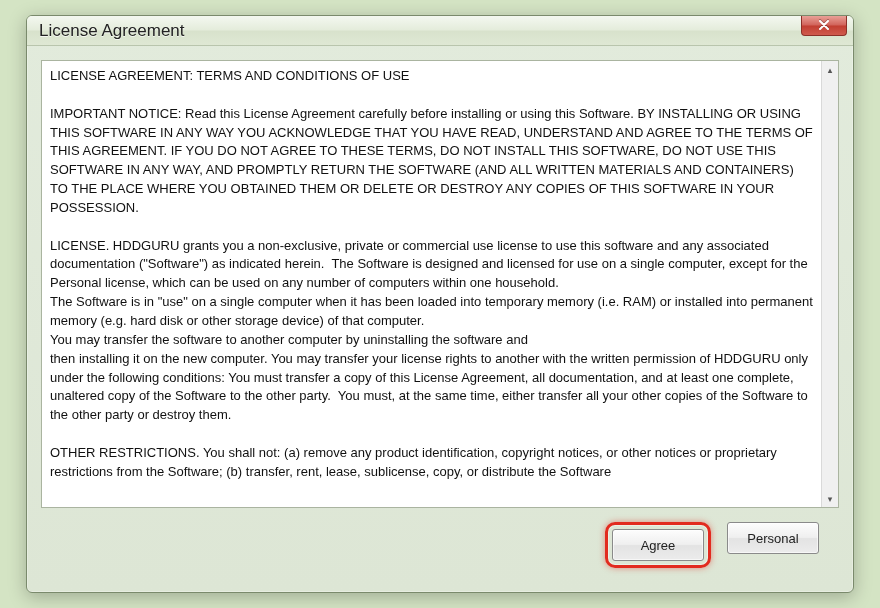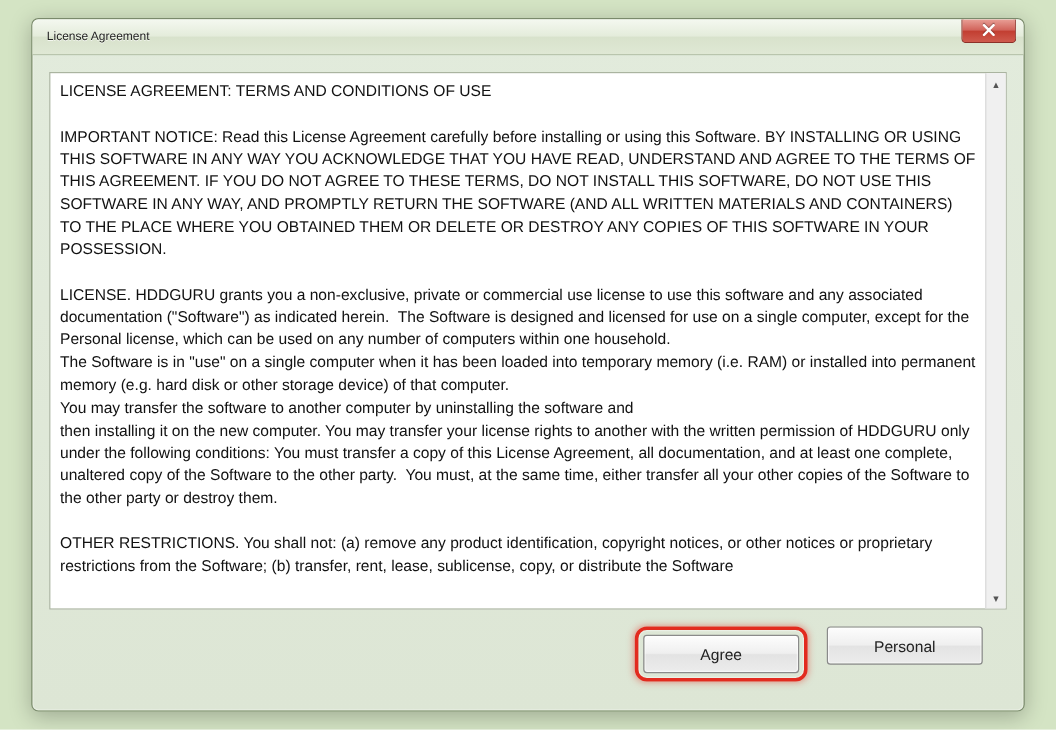--- a/index.html
+++ b/index.html
@@ -27,21 +27,21 @@
     .titlebar {
       height: 30px;
       background: linear-gradient(to bottom, #f4f8f0 0%, #e4ecdb 48%, #d8e2cc 52%, #dfe8d4 100%);
       border-bottom: 1px solid #b9c5ad;
       display: flex;
       align-items: center;
       padding-left: 12px;
       position: relative;
     }
     .title-text {
-      font-size: 10px;
+      font-size: 17px;
       color: #222;
       text-shadow: 0 1px 0 rgba(255,255,255,0.7);
     }
     .close-btn {
       position: absolute;
       right: 6px;
       top: 0;
       width: 46px;
       height: 20px;
       background: linear-gradient(to bottom, #e9a097 0%, #d1635a 48%, #c23e31 52%, #cf5a4d 100%);
@@ -97,21 +97,21 @@
     }
     .scroll-arrow.up { top: 0; }
     .scroll-arrow.down { bottom: 0; }
     .button-row {
       display: flex;
       justify-content: flex-end;
       gap: 16px;
       padding: 14px 20px 14px 0;
     }
     .btn {
-      width: 130px;
+      width: 92px;
       height: 32px;
       background: linear-gradient(to bottom, #fdfdfd 0%, #efefef 48%, #e3e3e3 52%, #ececec 100%);
       border: 1px solid #8a8a8a;
       border-radius: 3px;
       font-size: 13px;
       color: #222;
       cursor: pointer;
       box-shadow: 0 0 0 1px rgba(255,255,255,0.6) inset;
     }
     .highlight-ring {

